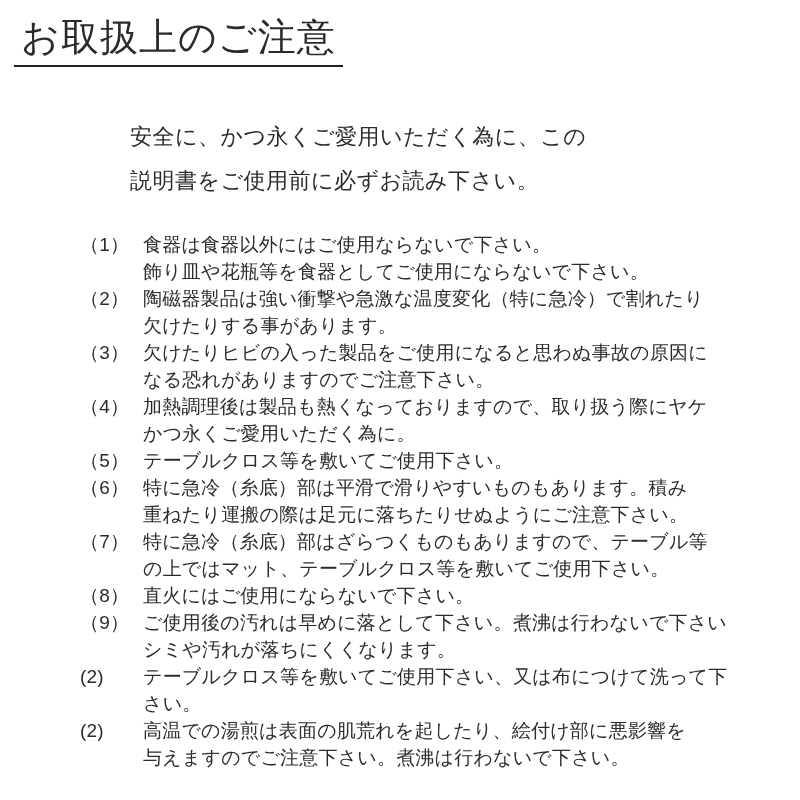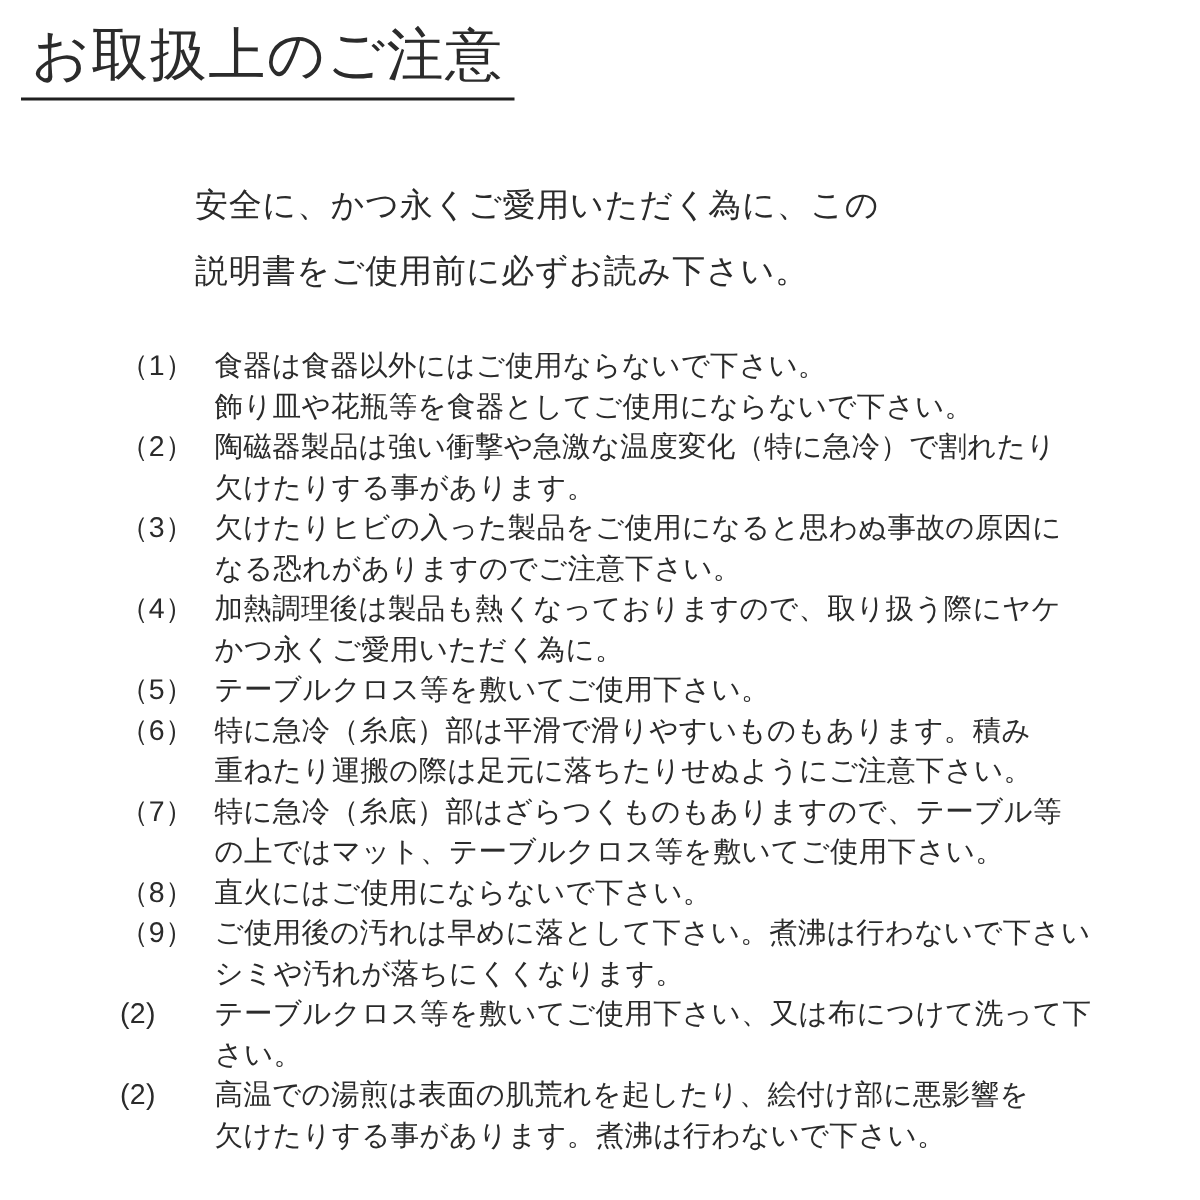--- a/index.html
+++ b/index.html
@@ -127,18 +127,18 @@
 
     <div class="notice-row">
       <div class="notice-num">(2)</div>
       <div class="notice-text">テーブルクロス等を敷いてご使用下さい、又は布につけて洗って下
 さい。</div>
     </div>
 
     <div class="notice-row">
       <div class="notice-num">(2)</div>
       <div class="notice-text">高温での湯煎は表面の肌荒れを起したり、絵付け部に悪影響を
-欠けたりする事があります。煮沸は行わないで下さい。</div>
+与えますのでご注意下さい。煮沸は行わないで下さい。</div>
     </div>
 
   </div>
 
 </div>
 
 </body></html>

